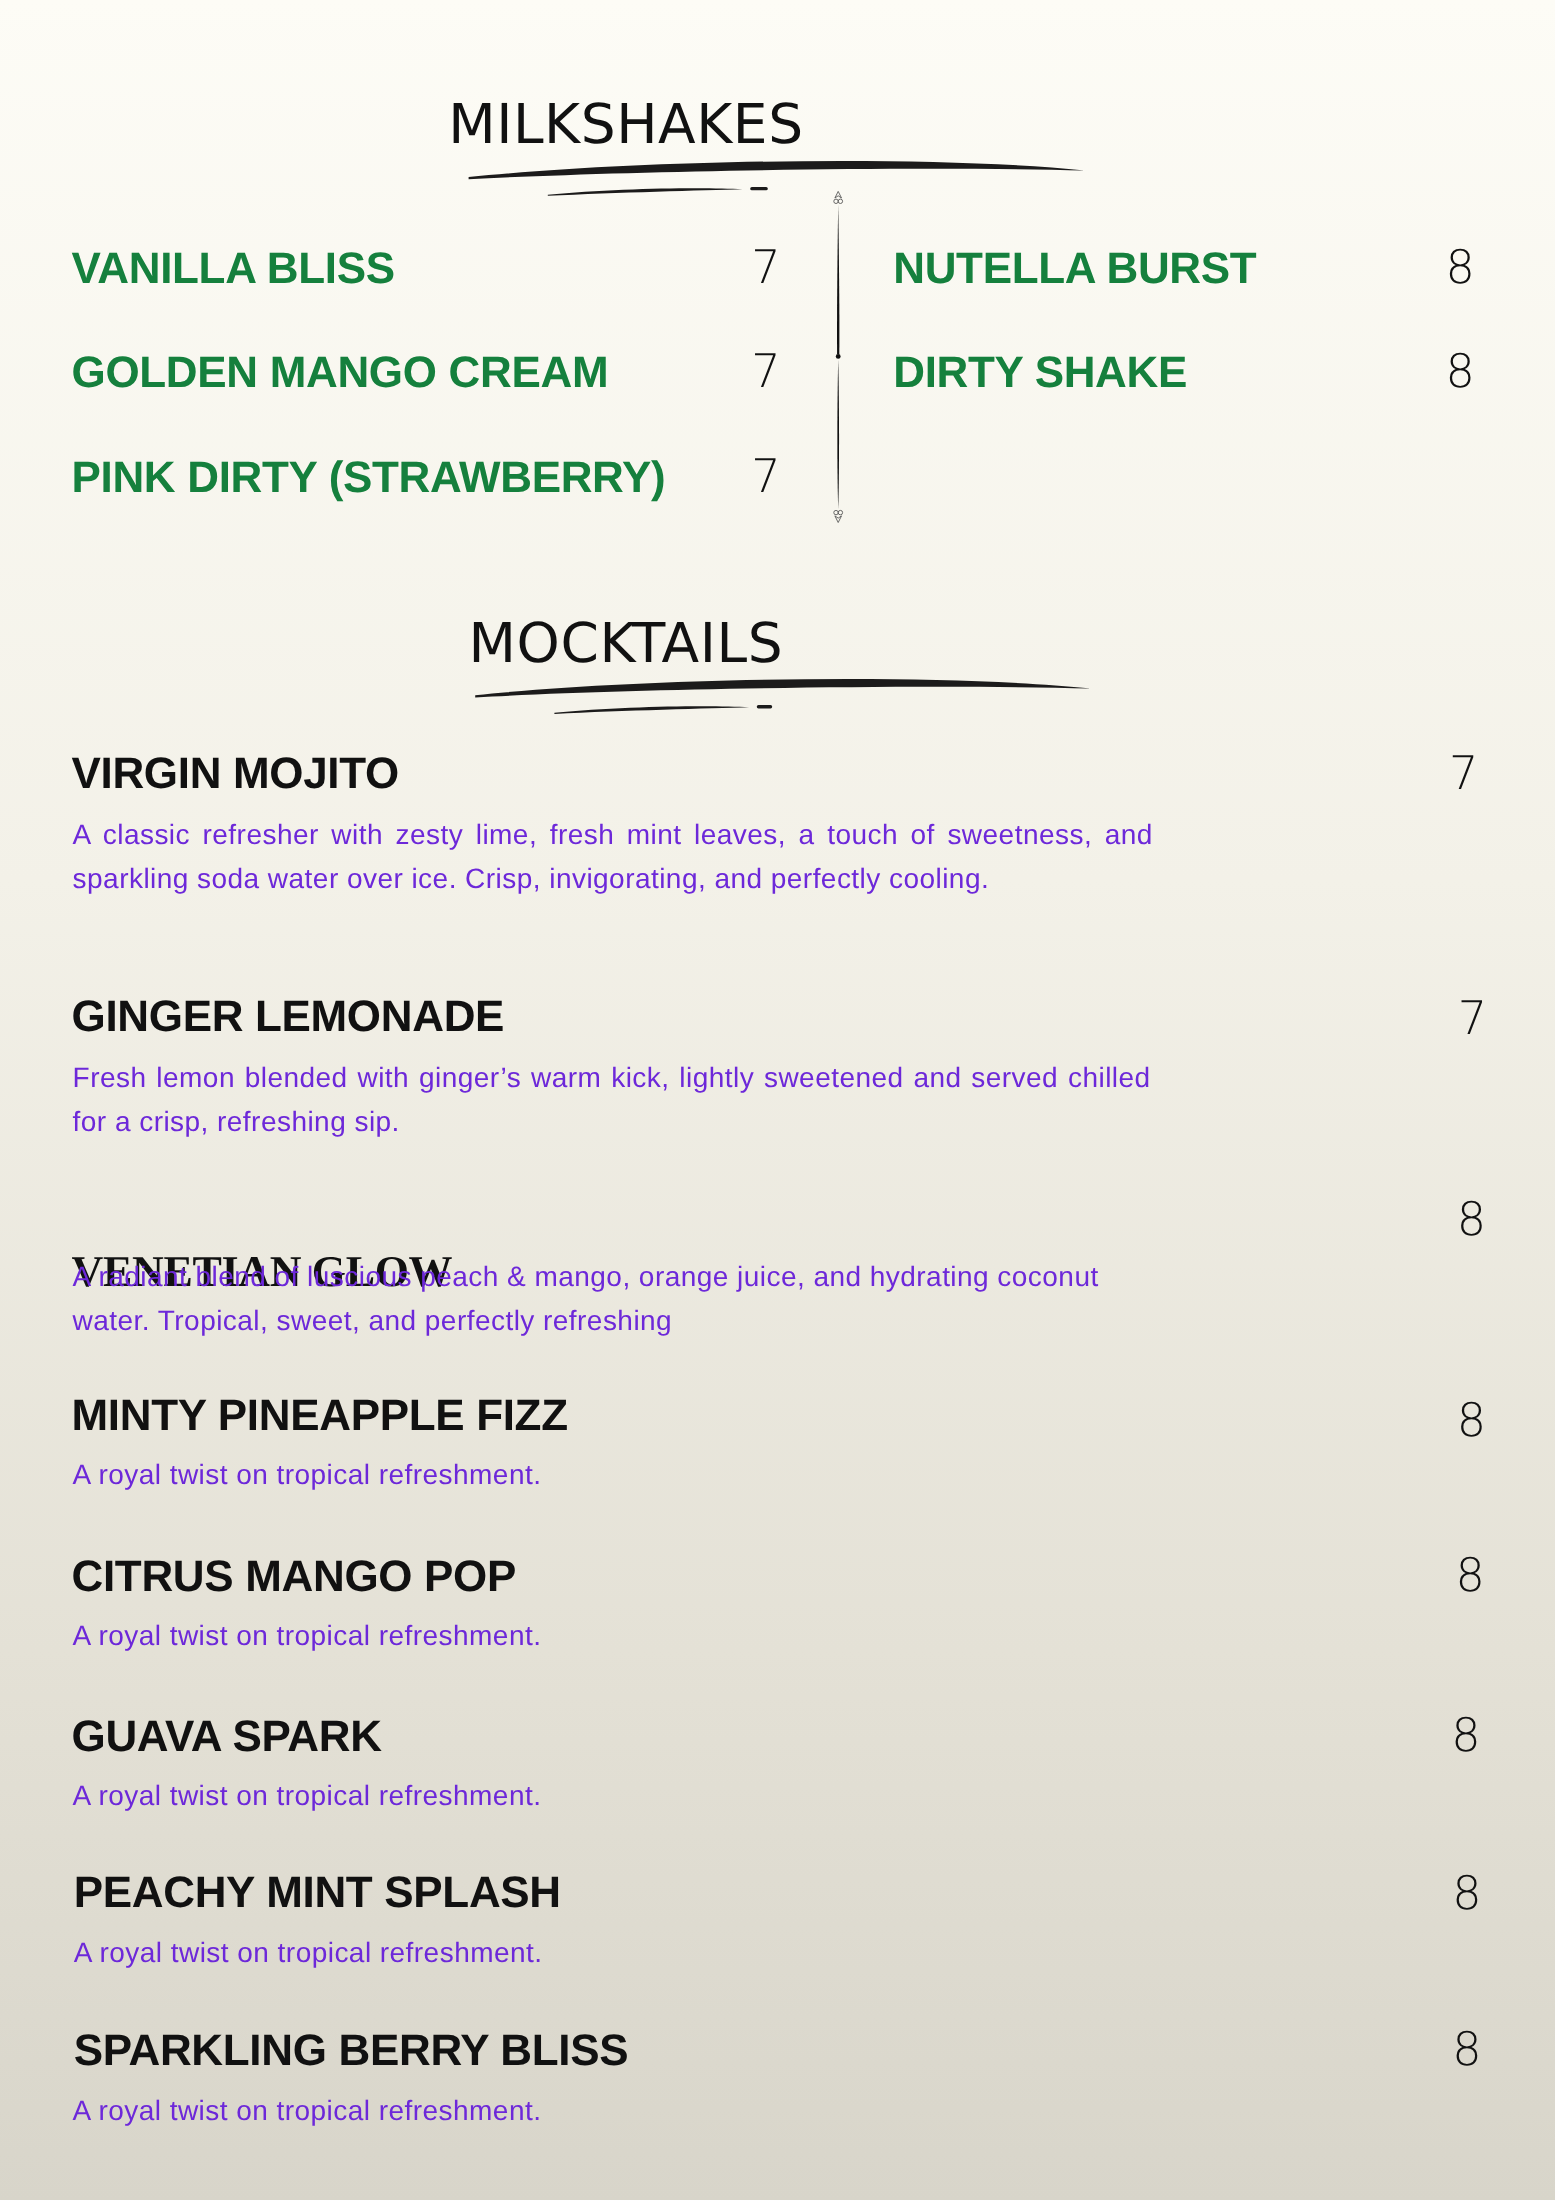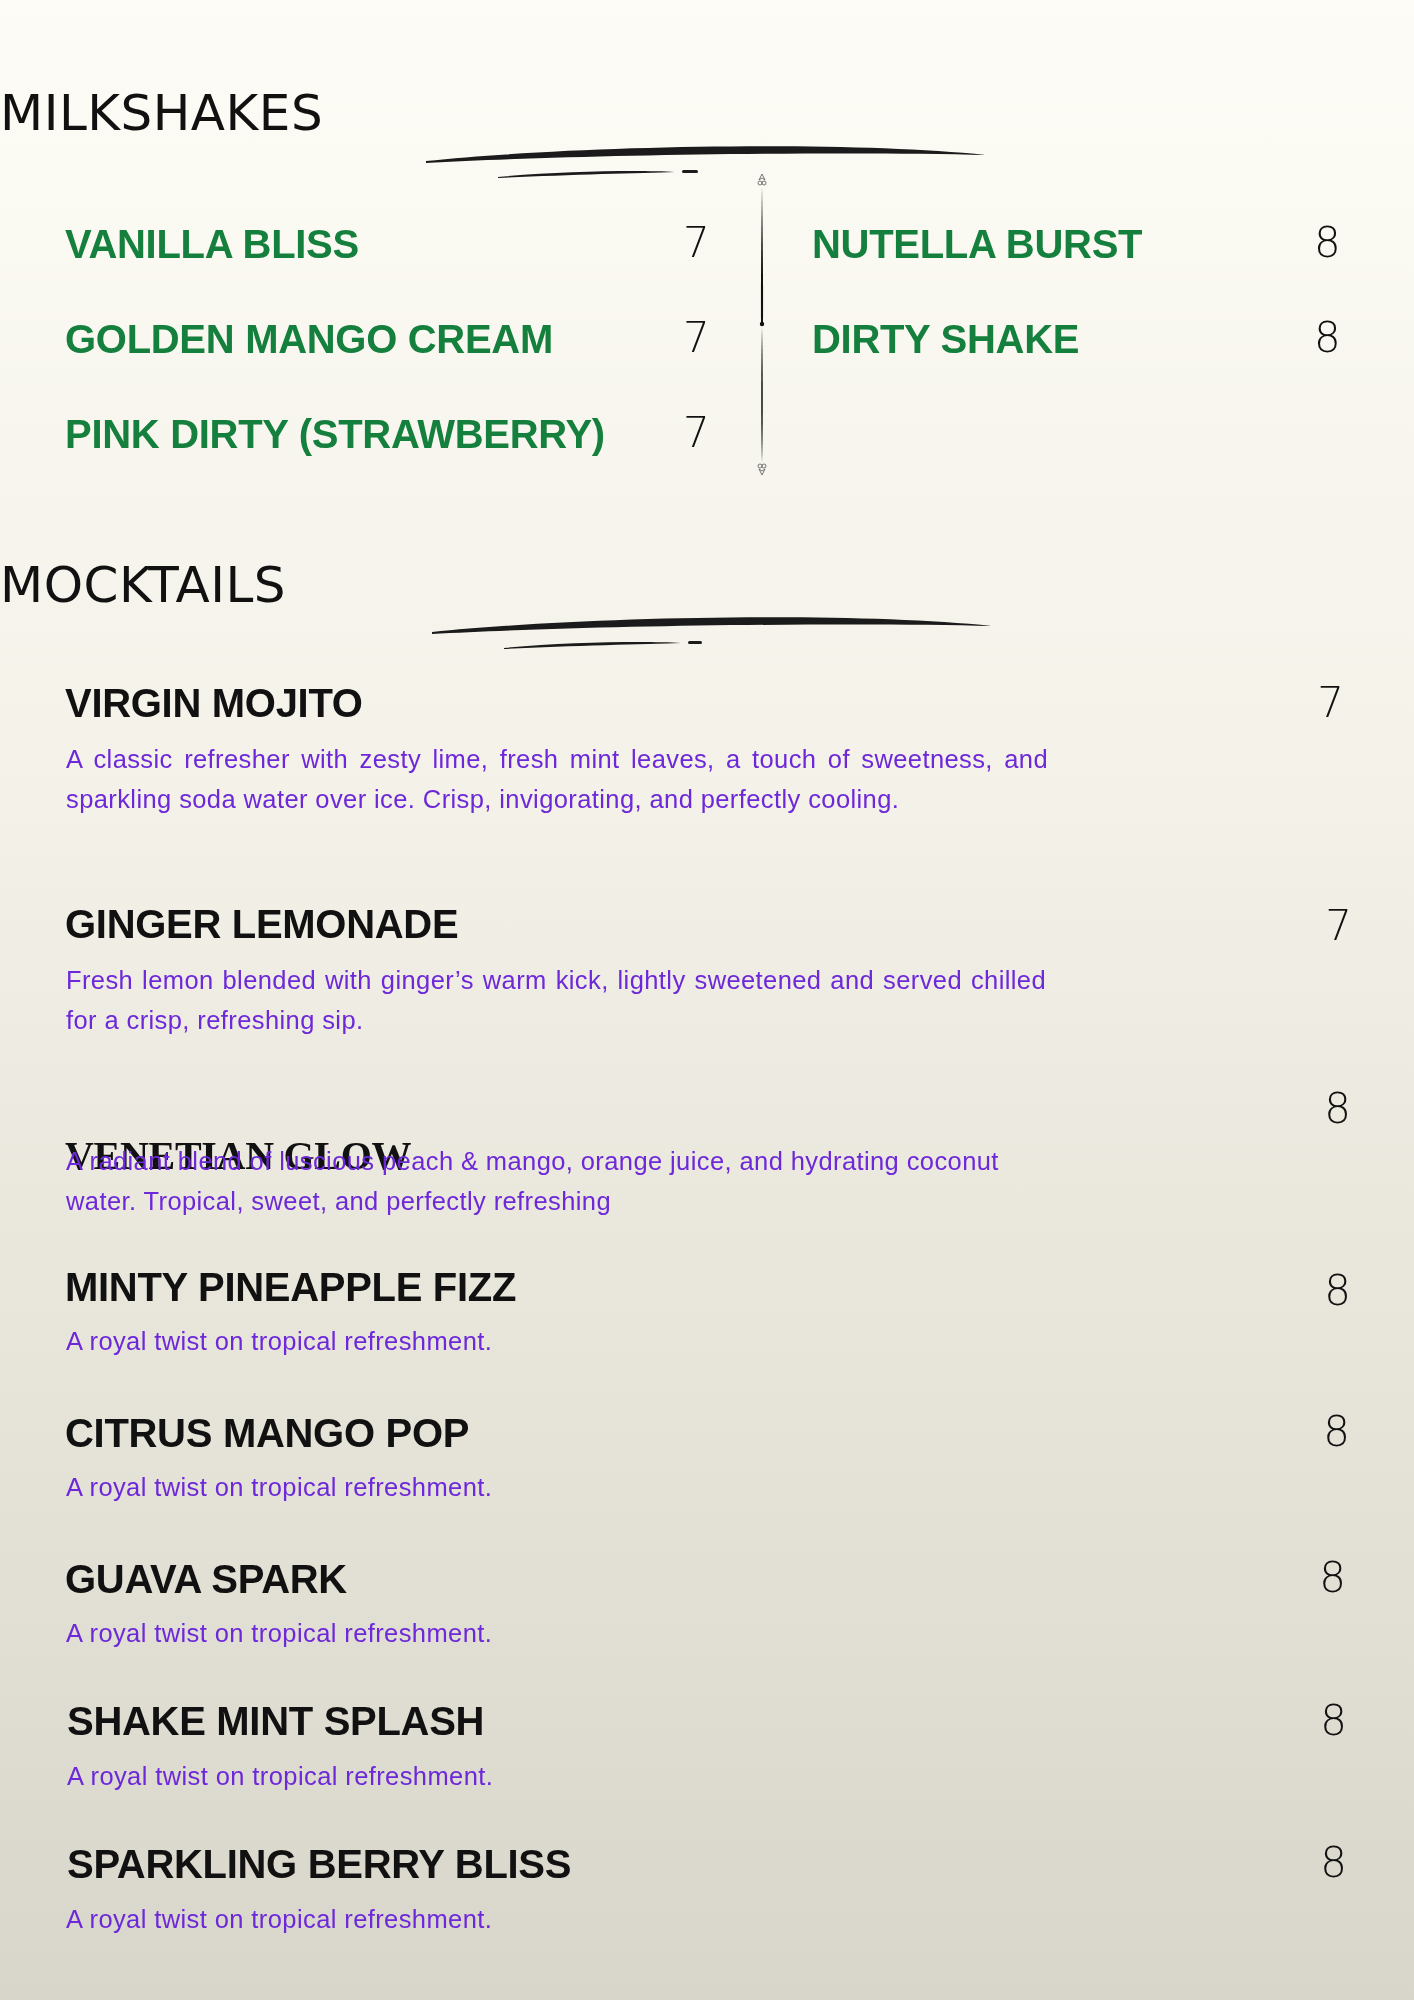--- a/index.html
+++ b/index.html
@@ -3,21 +3,21 @@
 <meta charset="utf-8">
 <style>
   html, body { margin: 0; padding: 0; }
   body {
     width: 1414px; height: 2000px; position: relative; overflow: hidden;
     background: linear-gradient(180deg, #fdfcf6 0%, #f3f1e8 40%, #e4e1d6 75%, #d8d5ca 100%);
     font-family: "DejaVu Sans", sans-serif;
     color: #111;
   }
   .section-title {
-    position: absolute; left: 0; width: 1138px; 
+    position: absolute; left: 0; width: 1138px; text-align: center;
     font-family: "DejaVu Sans", sans-serif; font-size: 50px; letter-spacing: 0.5px;
     color: #111; font-weight: 500; line-height: 1;
   }
   .swoosh { position: absolute; }
   .ms-name {
     position: absolute; font-size: 40px; font-weight: bold; color: #15803d;
     line-height: 1; white-space: nowrap; letter-spacing: -0.3px;
     font-family: "Liberation Sans", sans-serif;
   }
   .ms-price {
@@ -127,21 +127,21 @@
     <div class="mk-desc" style="top:1468px; text-align:left;">A royal twist on tropical refreshment.</div>
   </div>
 
   <div>
     <span class="mk-name" style="top:1559px;">GUAVA SPARK</span>
     <span class="mk-price" style="top:1557px; right:68px;">8</span>
     <div class="mk-desc" style="top:1614px; text-align:left;">A royal twist on tropical refreshment.</div>
   </div>
 
   <div>
-    <span class="mk-name" style="top:1701px; left:67px;">SHAKE MINT SPLASH</span>
+    <span class="mk-name" style="top:1701px; left:67px;">PEACHY MINT SPLASH</span>
     <span class="mk-price" style="top:1700px; right:67px;">8</span>
     <div class="mk-desc" style="top:1757px; left:67px; text-align:left;">A royal twist on tropical refreshment.</div>
   </div>
 
   <div>
     <span class="mk-name" style="top:1844px; left:67px;">SPARKLING BERRY BLISS</span>
     <span class="mk-price" style="top:1842px; right:67px;">8</span>
     <div class="mk-desc" style="top:1900px; left:66px; text-align:left;">A royal twist on tropical refreshment.</div>
   </div>
 </div>

